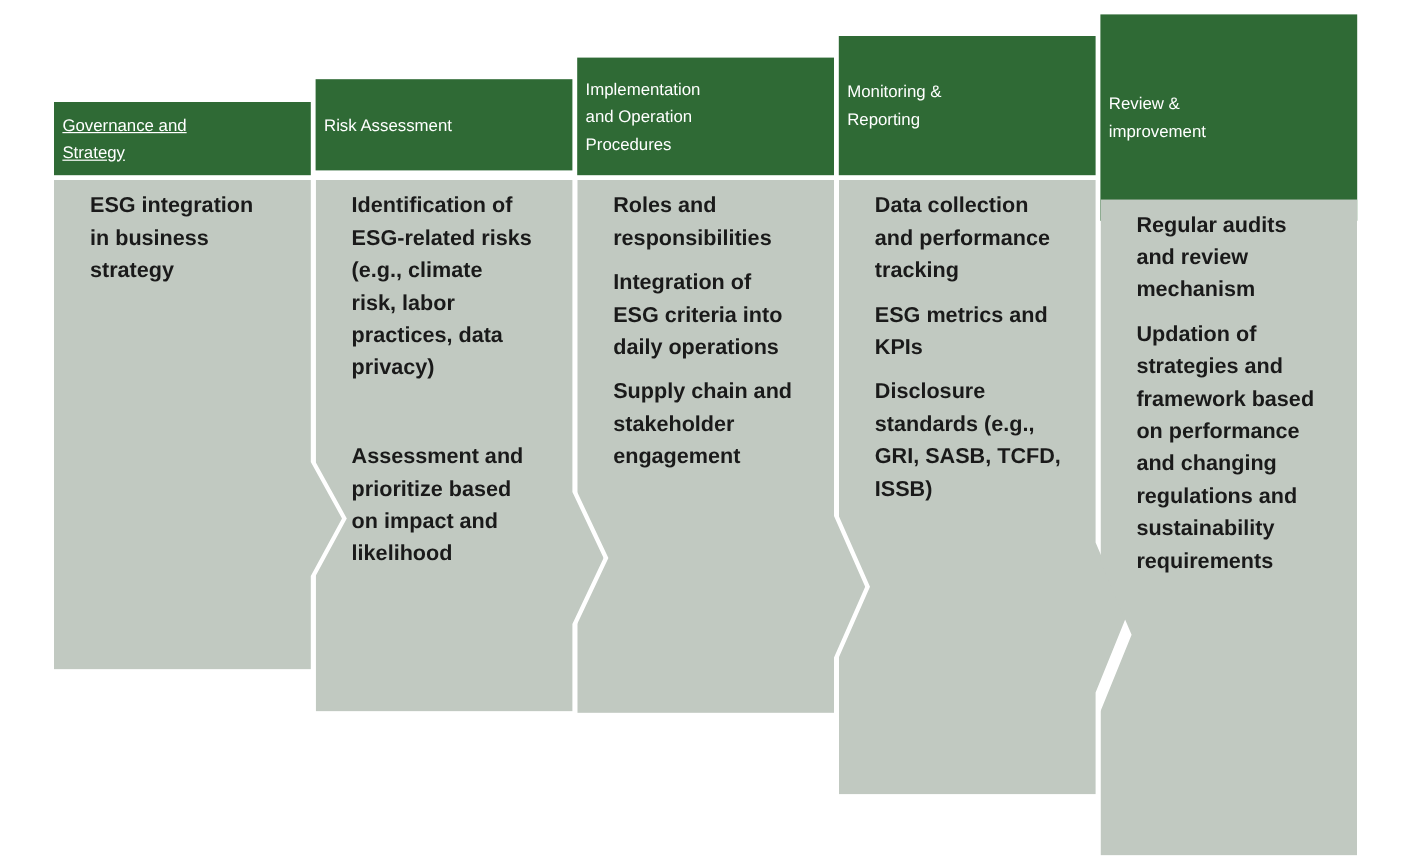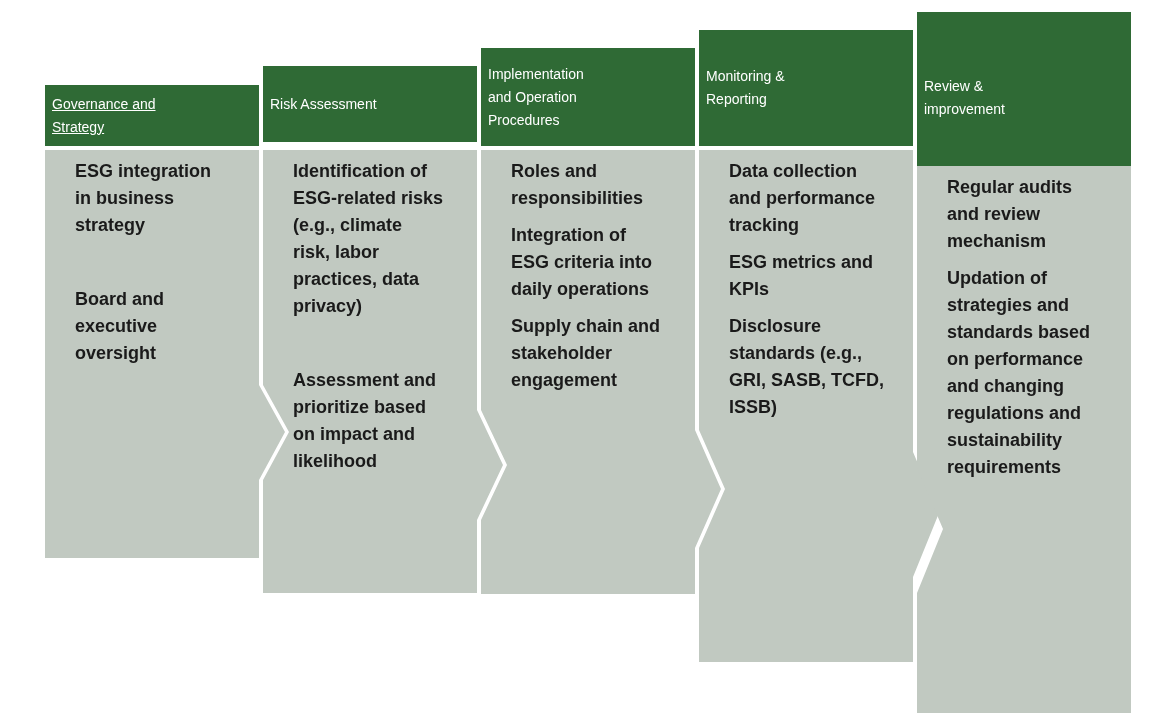--- a/index.html
+++ b/index.html
@@ -77,23 +77,20 @@
 
 <div class="diagram">
 
   <div class="stage-header c1 h1">Governance and
 Strategy</div>
   <div class="stage-body c1 b1">
       <p class="item">ESG integration
 in business
 strategy</p>
       <p class="item"></p>
-      <p class="item">Board and
-executive
-oversight</p>
     </div>
 
   <div class="stage-header c2 h2">Risk Assessment</div>
   <div class="stage-body c2 b2">
       <p class="item">Identification of
 ESG-related risks
 (e.g., climate
 risk, labor
 practices, data
 privacy)</p>
@@ -133,21 +130,21 @@
     </div>
 
   <div class="stage-header c5 h5">Review &amp;
 improvement</div>
   <div class="stage-body c5 b5">
       <p class="item">Regular audits
 and review
 mechanism</p>
       <p class="item">Updation of
 strategies and
-standards based
+framework based
 on performance
 and changing
 regulations and
 sustainability
 requirements</p>
     </div>
 
 </div>
 
 </body></html>

